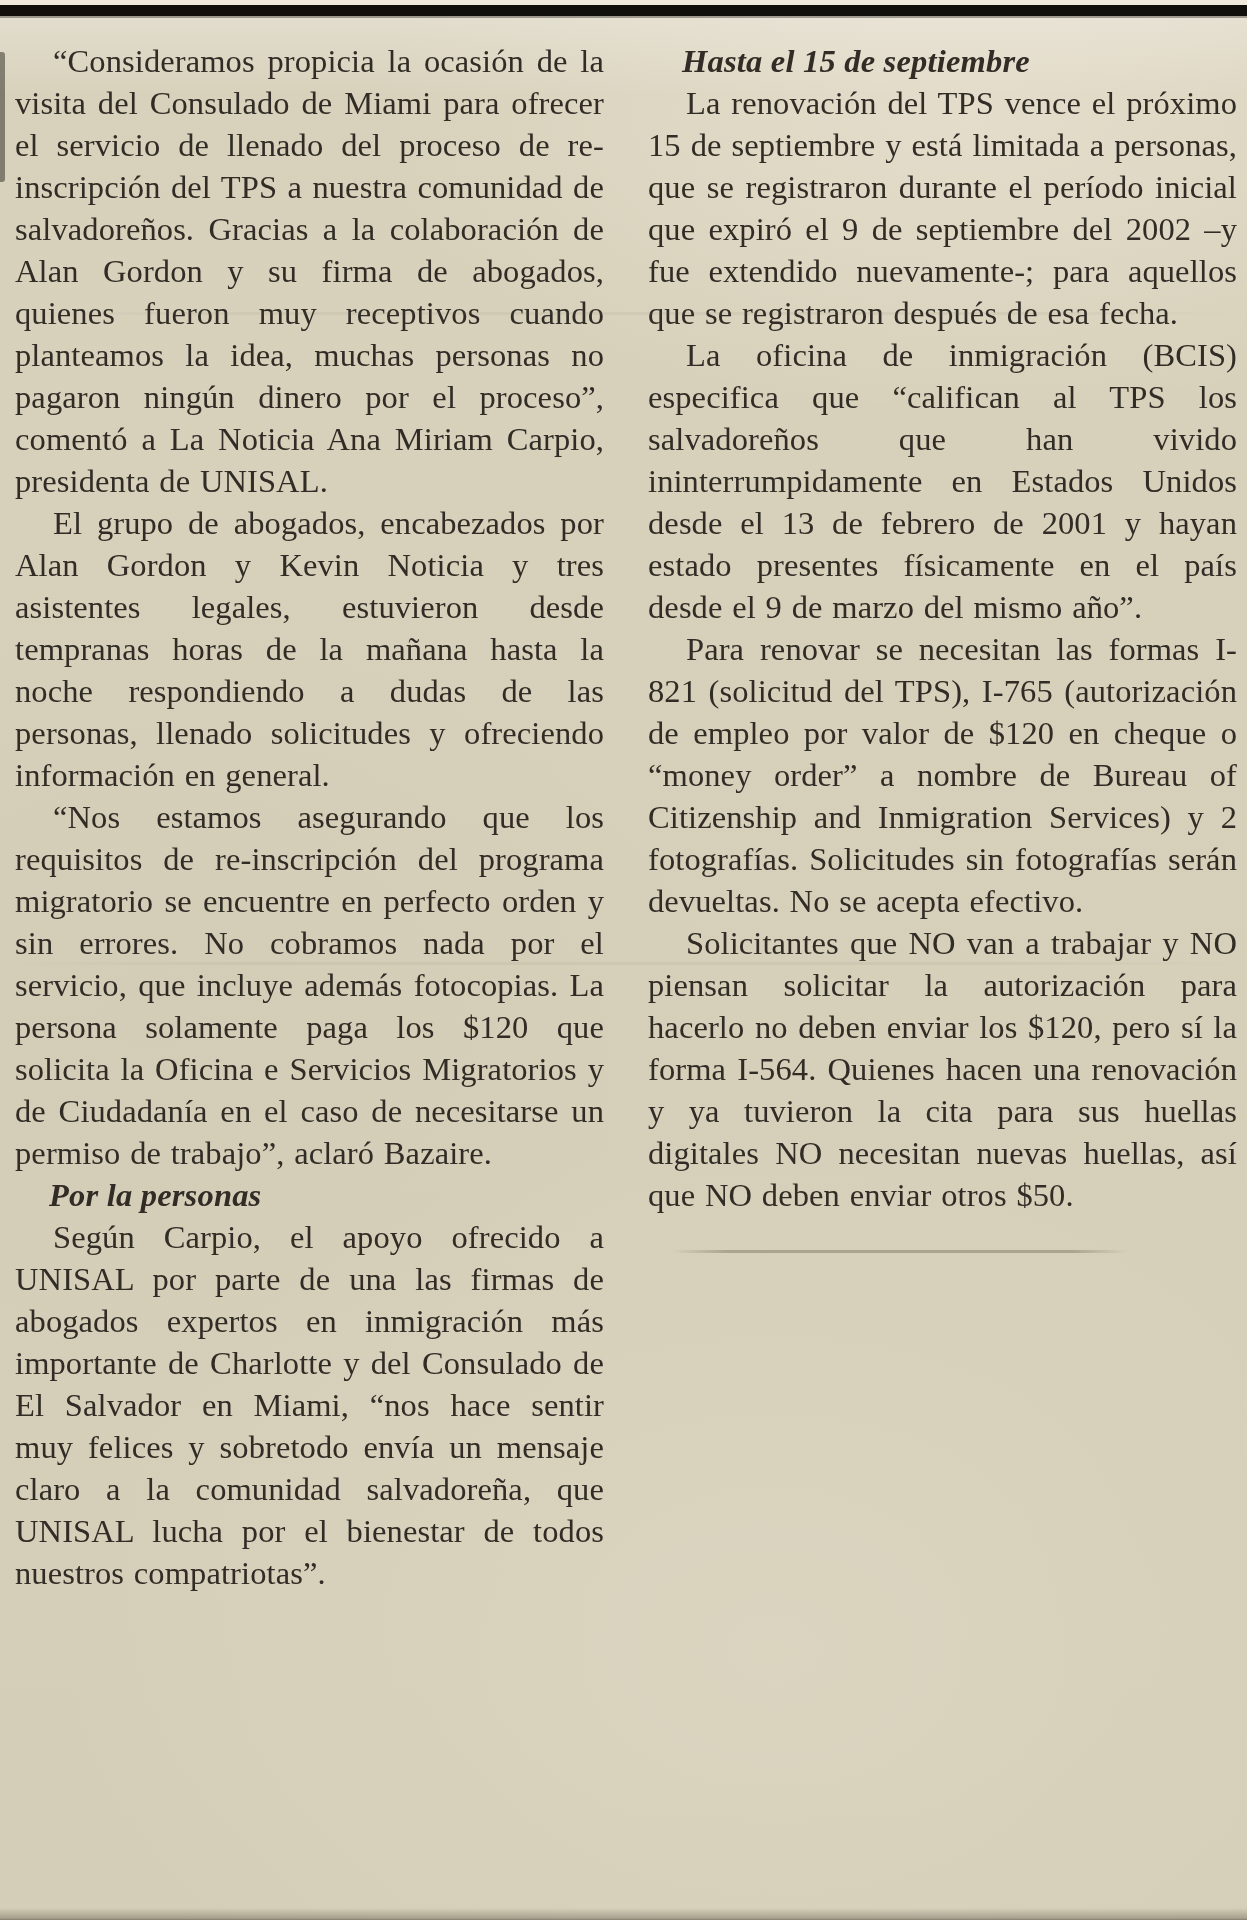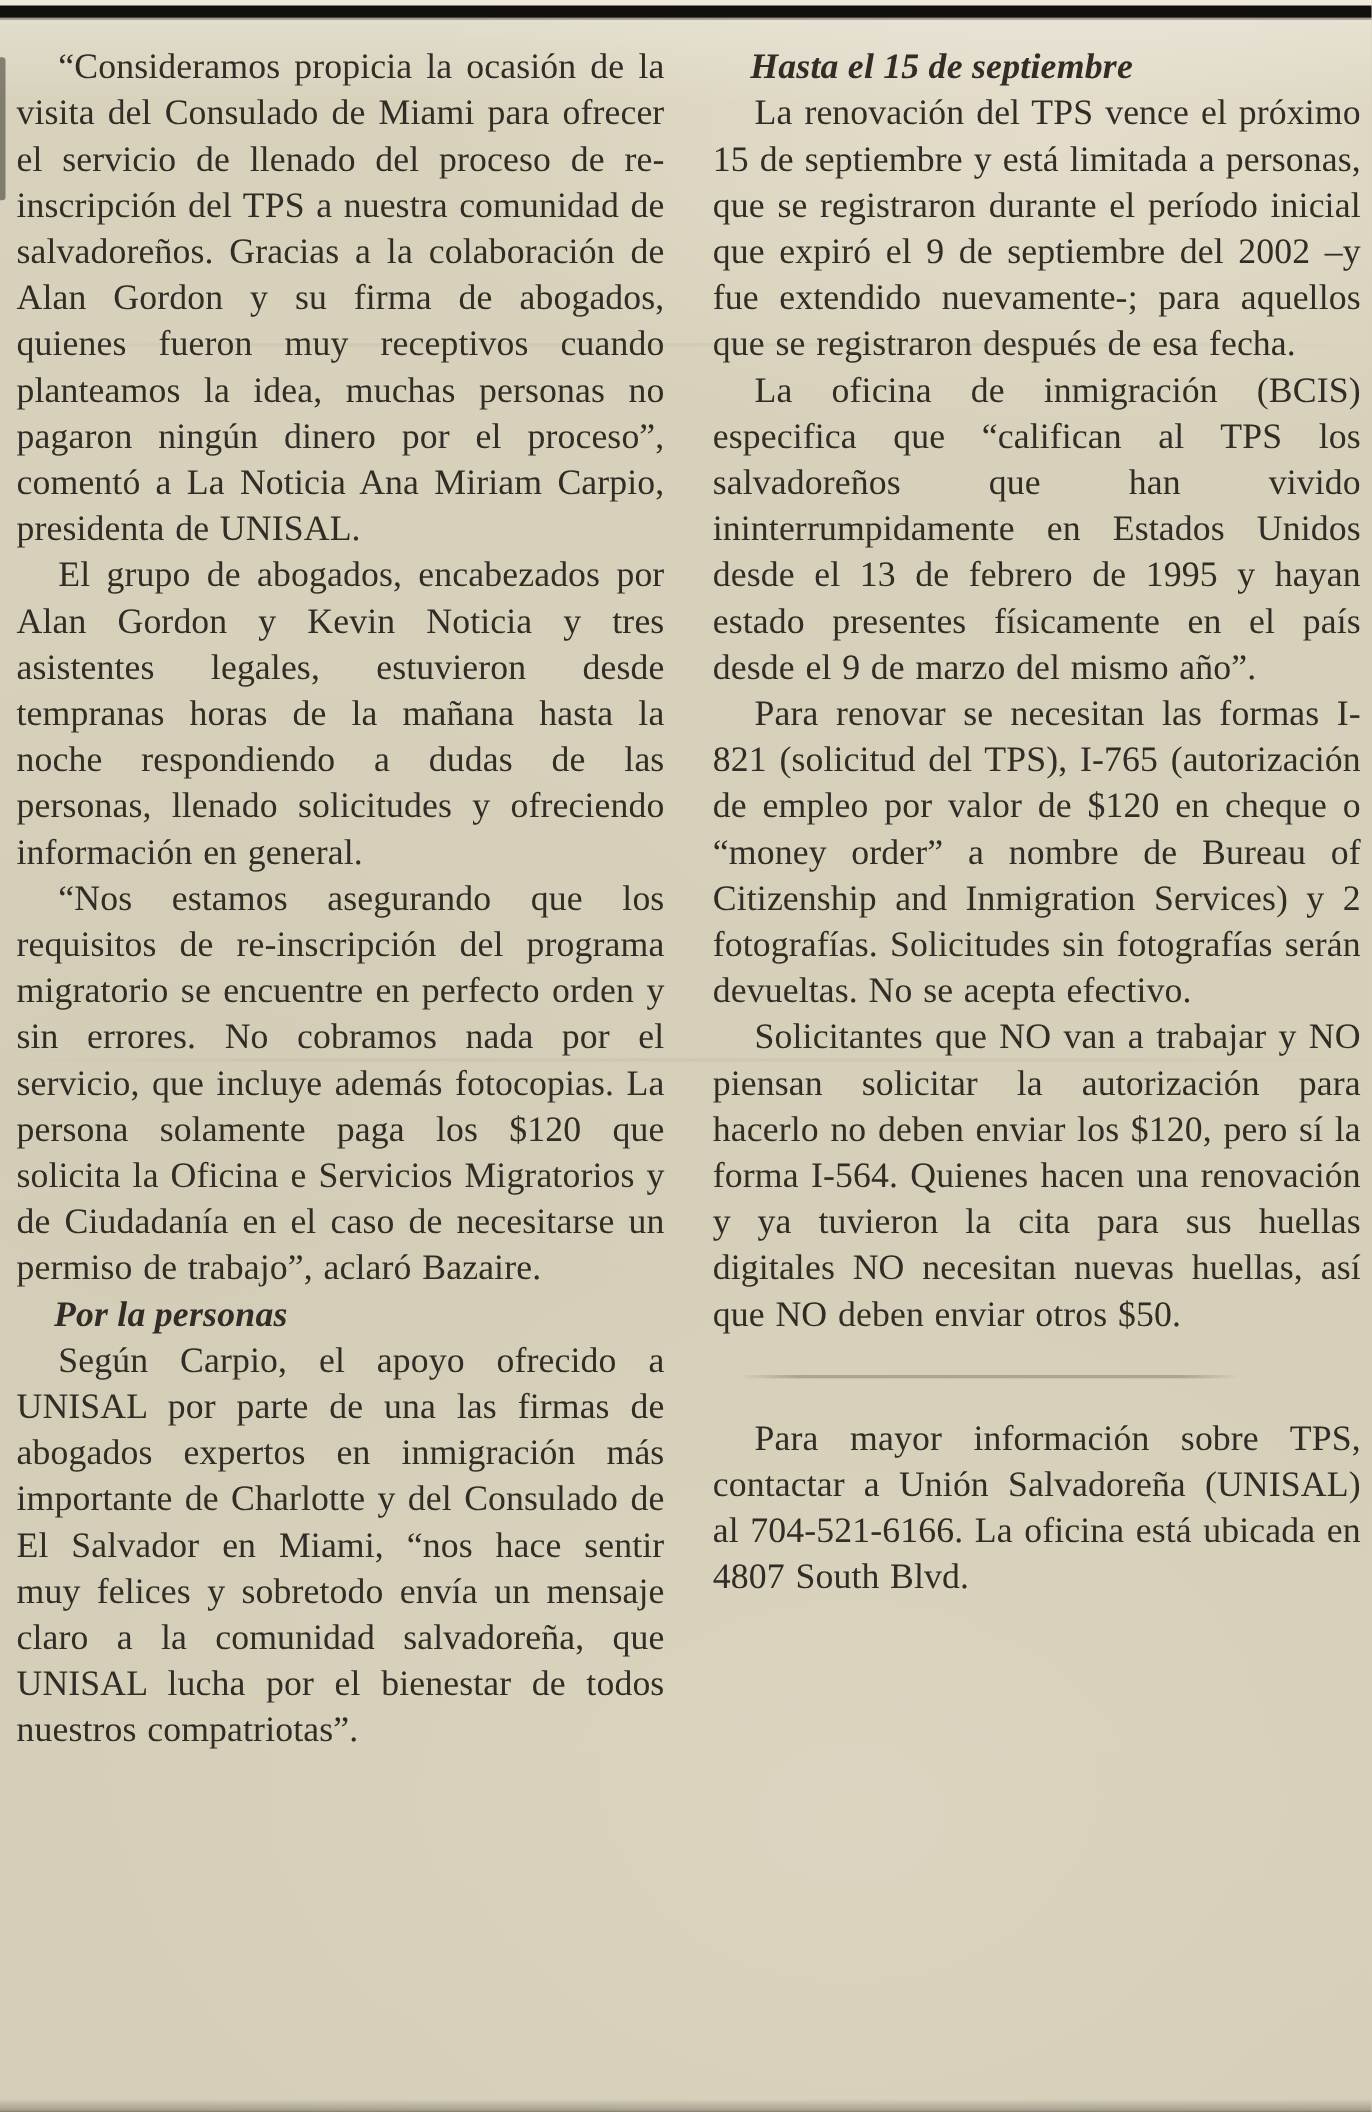--- a/index.html
+++ b/index.html
@@ -52,21 +52,20 @@
   <div class="col">
     <p class="para indent">“Consideramos propicia la ocasión de la visita del Consulado de Miami para ofrecer el servicio de llenado del proceso de re-inscripción del TPS a nuestra comunidad de salvadoreños. Gracias a la colaboración de Alan Gordon y su firma de abogados, quienes fueron muy receptivos cuando planteamos la idea, muchas personas no pagaron ningún dinero por el proceso”, comentó a La Noticia Ana Miriam Carpio, presidenta de UNISAL.</p>
     <p class="para indent">El grupo de abogados, encabezados por Alan Gordon y Kevin Noticia y tres asistentes legales, estuvieron desde tempranas horas de la mañana hasta la noche respondiendo a dudas de las personas, llenado solicitudes y ofreciendo información en general.</p>
     <p class="para indent">“Nos estamos asegurando que los requisitos de re-inscripción del programa migratorio se encuentre en perfecto orden y sin errores. No cobramos nada por el servicio, que incluye además fotocopias. La persona solamente paga los $120 que solicita la Oficina e Servicios Migratorios y de Ciudadanía en el caso de necesitarse un permiso de trabajo”, aclaró Bazaire.</p>
     <h3 class="heading">Por la personas</h3>
     <p class="para indent">Según Carpio, el apoyo ofrecido a UNISAL por parte de una las firmas de abogados expertos en inmigración más importante de Charlotte y del Consulado de El Salvador en Miami, “nos hace sentir muy felices y sobretodo envía un mensaje claro a la comunidad salvadoreña, que UNISAL lucha por el bienestar de todos nuestros compatriotas”.</p>
   </div>
   <div class="col">
     <h3 class="heading">Hasta el 15 de septiembre</h3>
     <p class="para indent">La renovación del TPS vence el próximo 15 de septiembre y está limitada a personas, que se registraron durante el período inicial que expiró el 9 de septiembre del 2002 –y fue extendido nuevamente-; para aquellos que se registraron después de esa fecha.</p>
-    <p class="para indent">La oficina de inmigración (BCIS) especifica que “califican al TPS los salvadoreños que han vivido ininterrumpidamente en Estados Unidos desde el 13 de febrero de 1995 y hayan estado presentes físicamente en el país desde el 9 de marzo del mismo año”.</p>
+    <p class="para indent">La oficina de inmigración (BCIS) especifica que “califican al TPS los salvadoreños que han vivido ininterrumpidamente en Estados Unidos desde el 13 de febrero de 2001 y hayan estado presentes físicamente en el país desde el 9 de marzo del mismo año”.</p>
     <p class="para indent">Para renovar se necesitan las formas I-821 (solicitud del TPS), I-765 (autorización de empleo por valor de $120 en cheque o “money order” a nombre de Bureau of Citizenship and Inmigration Services) y 2 fotografías. Solicitudes sin fotografías serán devueltas. No se acepta efectivo.</p>
     <p class="para indent">Solicitantes que NO van a trabajar y NO piensan solicitar la autorización para hacerlo no deben enviar los $120, pero sí la forma I-564. Quienes hacen una renovación y ya tuvieron la cita para sus huellas digitales NO necesitan nuevas huellas, así que NO deben enviar otros $50.</p>
     <hr class="divider">
-    <p class="para indent">Para mayor información sobre TPS, contactar a Unión Salvadoreña (UNISAL) al 704-521-6166. La oficina está ubicada en 4807 South Blvd.</p>
   </div>
 </div>
 
 <div class="bottom-shade"></div>
 
 </body></html>

